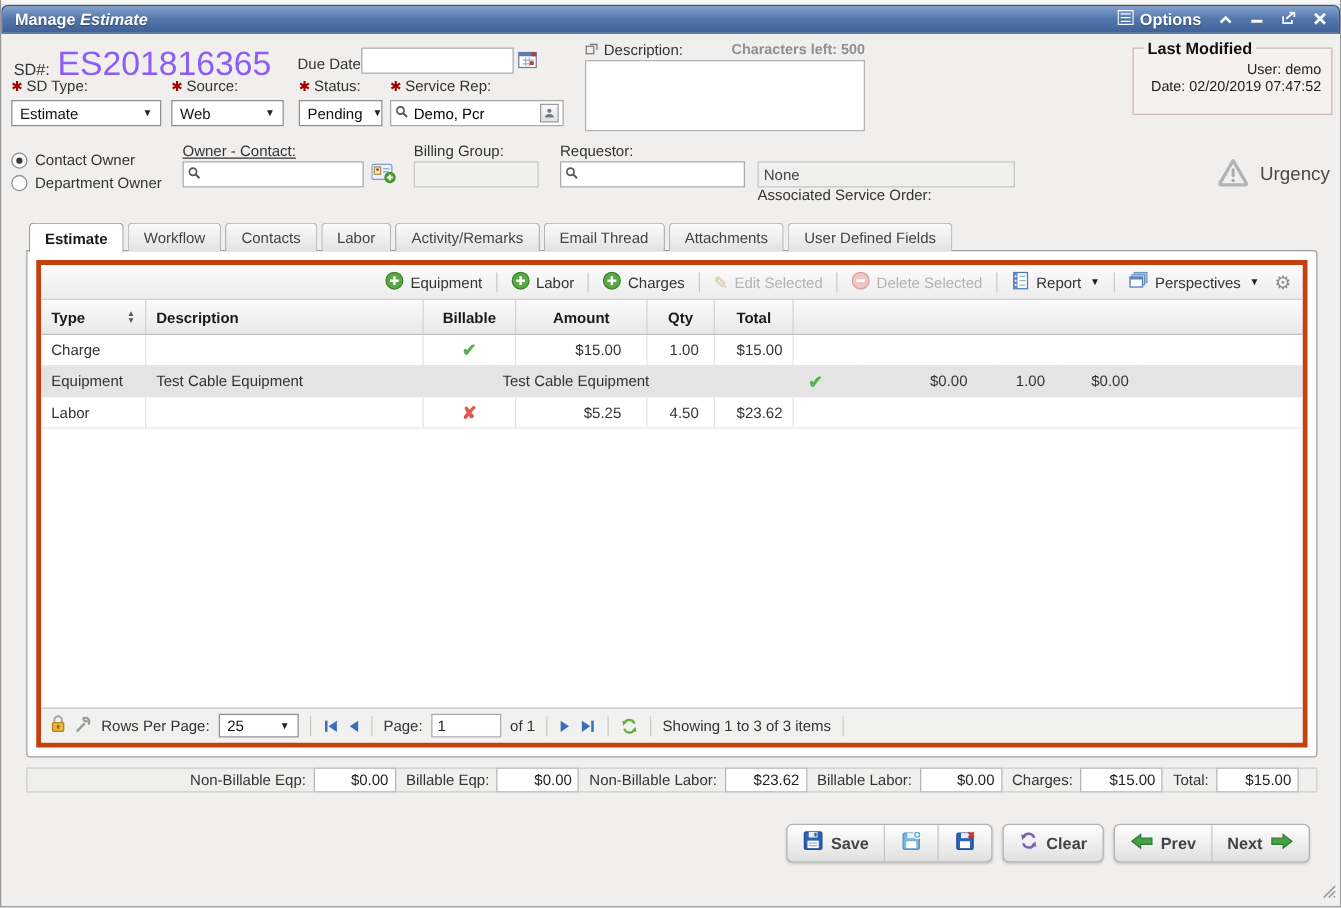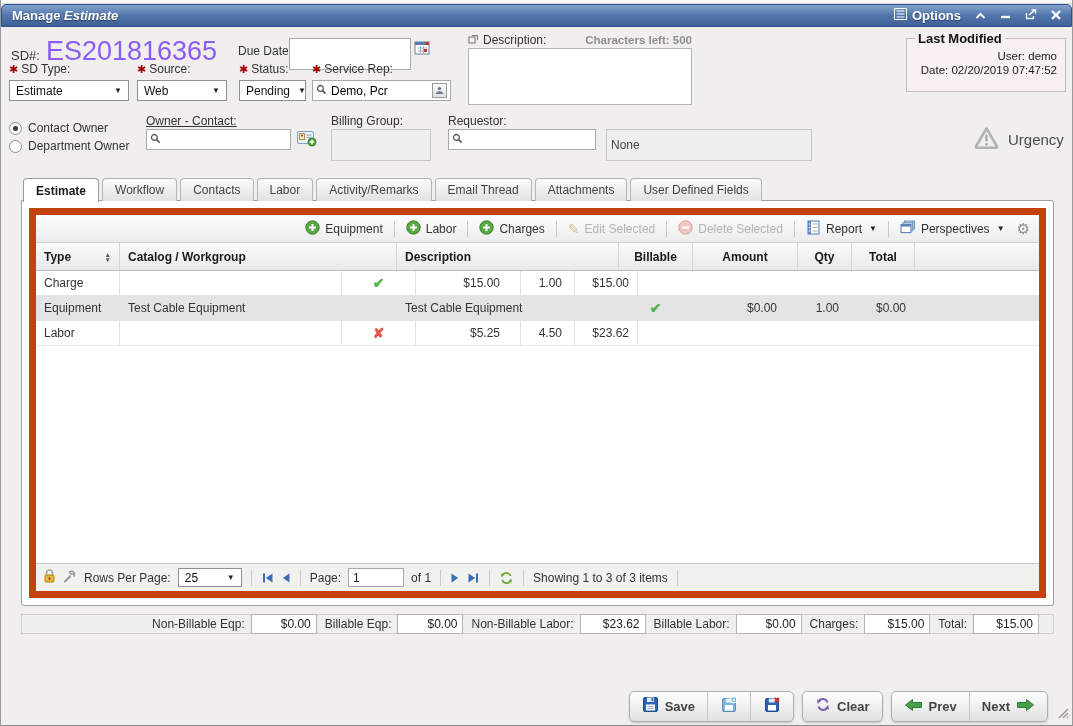--- a/index.html
+++ b/index.html
@@ -24,21 +24,21 @@
   .winbtn { display:flex; align-items:center; cursor:pointer; opacity:.95; }
 
   
   .hdr-label { position:absolute; color:#333; white-space:nowrap; }
   .req { color:#a00000; font-size:11px; margin-right:3px; }
 
   .sd-line { position:absolute; left:10px; top:36px; display:flex; align-items:baseline; gap:6px; }
   .sd-caption { font-size:13px; color:#333; }
   .sd-value { font-size:27px; color:#8b5cf6; }
 
-  .txt { background:#fff; border:1px solid #a9a9a9; height:32px; font:12px "Liberation Sans",sans-serif; padding:0 4px; color:#222; }
+  .txt { background:#fff; border:1px solid #a9a9a9; height:21px; font:12px "Liberation Sans",sans-serif; padding:0 4px; color:#222; }
   .txt.dis { background:#efefee; border-color:#c6c6c6; color:#444; }
 
   .due-label { left:237px; top:44px; }
   .due-input { position:absolute; left:288px; top:38px; width:122px; }
   .cal-btn { position:absolute; left:413px; top:40px; cursor:pointer; }
 
   .desc-head { position:absolute; left:467px; top:33px; width:224px; display:flex; align-items:center; justify-content:space-between; }
   .desc-title { display:flex; align-items:center; gap:4px; }
   .chars-left { color:#8e8e8e; font-weight:bold; font-size:11.5px; }
   .desc-area { position:absolute; left:467px; top:48px; width:224px; height:57px; border:1px solid #b3b3b3; background:#fff;
@@ -69,21 +69,21 @@
 
   
   .tabs { position:absolute; left:22px; top:178px; height:23px; display:flex; gap:3px; z-index:3; }
   .tab { padding:0 12px; display:flex; align-items:center; background:linear-gradient(#fbfbfb,#e2e2e2);
          border:1px solid #b5b5b5; border-bottom:none; border-radius:4px 4px 0 0; color:#444; cursor:pointer; height:23px; }
   .tab.active { background:#fff; font-weight:bold; color:#1a1a1a; border-color:#9b9b9b; height:24px; margin-bottom:-1px; }
 
   
   .panel { position:absolute; left:20px; top:200px; width:1033px; height:406px; background:#fff;
            border:1px solid #a0a0a0; border-radius:0 3px 3px 3px; padding:7px; }
-  .grid { height:100%; border:7px solid #c2410c; display:flex; flex-direction:column; background:#fff; }
+  .grid { height:100%; border:4px solid #c2410c; display:flex; flex-direction:column; background:#fff; }
 
   .gtoolbar { height:28px; flex:0 0 28px; background:linear-gradient(#fcfcfc,#ececec); border-bottom:1px solid #d0d0d0;
               display:flex; align-items:center; justify-content:flex-end; gap:4px; padding:0 6px; }
   .tbtn { display:flex; align-items:center; gap:5px; padding:0 5px; color:#333; cursor:pointer; white-space:nowrap; }
   .tbtn.dis { color:#b3b3b3; cursor:default; }
   .vsep { width:1px; height:16px; background:#c9c9c9; margin:0 2px; }
   .caret { font-size:8px; color:#222; margin-left:2px; }
   .pencil-icon::before { content:"✎"; color:#cfc49b; font-size:14px; }
   .gear-btn::before { content:"⚙"; color:#8d8d8d; font-size:15px; }
   .gear-btn { cursor:pointer; padding:0 3px; display:flex; align-items:center; }
@@ -122,21 +122,21 @@
 
   
   .totals { position:absolute; left:20px; top:614px; width:1033px; height:20px; background:#efefee;
             border:1px solid #cdcdcd; display:flex; align-items:center; justify-content:flex-end;
             gap:8px; padding-right:14px; }
   .tot-item { display:flex; align-items:center; gap:6px; }
   .tot-box { width:66px; height:20px; background:#fff; border:1px solid #b5b5b5; display:flex;
              align-items:center; justify-content:flex-end; padding:0 5px; color:#222; }
 
   
-  .footer { position:absolute; left:0; right:0; top:686px; height:40px; display:flex; align-items:center;
+  .footer { position:absolute; left:0; right:0; top:654px; height:40px; display:flex; align-items:center;
             justify-content:flex-end; gap:8px; padding-right:24px;padding-left:33px; }
   .btn-group { display:flex; align-items:stretch; border:1px solid #b0b0b0; border-radius:5px;
                background:linear-gradient(#fefefe,#e0e0e0); box-shadow:0 1px 2px rgba(0,0,0,.18); height:31px; overflow:hidden; }
   .fbtn { display:flex; align-items:center; gap:6px; padding:0 12px; font-size:13px; font-weight:bold; color:#444; cursor:pointer; }
   .fbtn + .fbtn { border-left:1px solid #c6c6c6; }
   .resize-grip { position:absolute; right:3px; bottom:3px; }
 </style>
 </head>
 <body>
 
@@ -410,21 +410,20 @@
       </div>
 
       <div class="thead">
         <div class="th c-type">
           <span>Type</span>
           <span class="sortglyphs">
               <span>▲</span>
               <span>▼</span>
             </span>
         </div>
-        <div class="th c-cat">Catalog / Workgroup</div>
         <div class="th c-desc">Description</div>
         <div class="th c-bill">Billable</div>
         <div class="th c-amt">Amount</div>
         <div class="th c-qty">Qty</div>
         <div class="th c-tot">Total</div>
         <div class="th c-fill"></div>
       </div>
 
       <div class="trow">
         <div class="td c-type">Charge</div>

